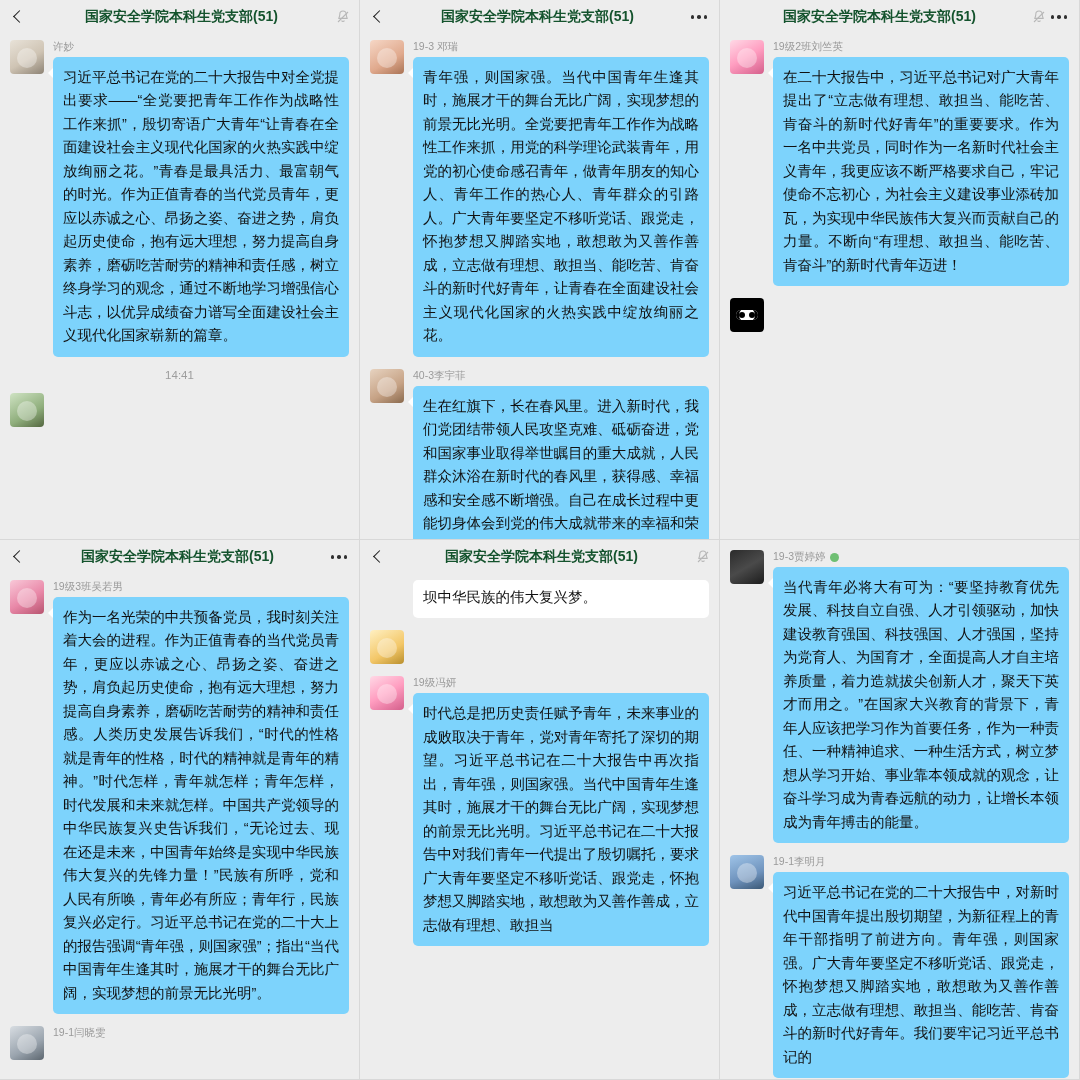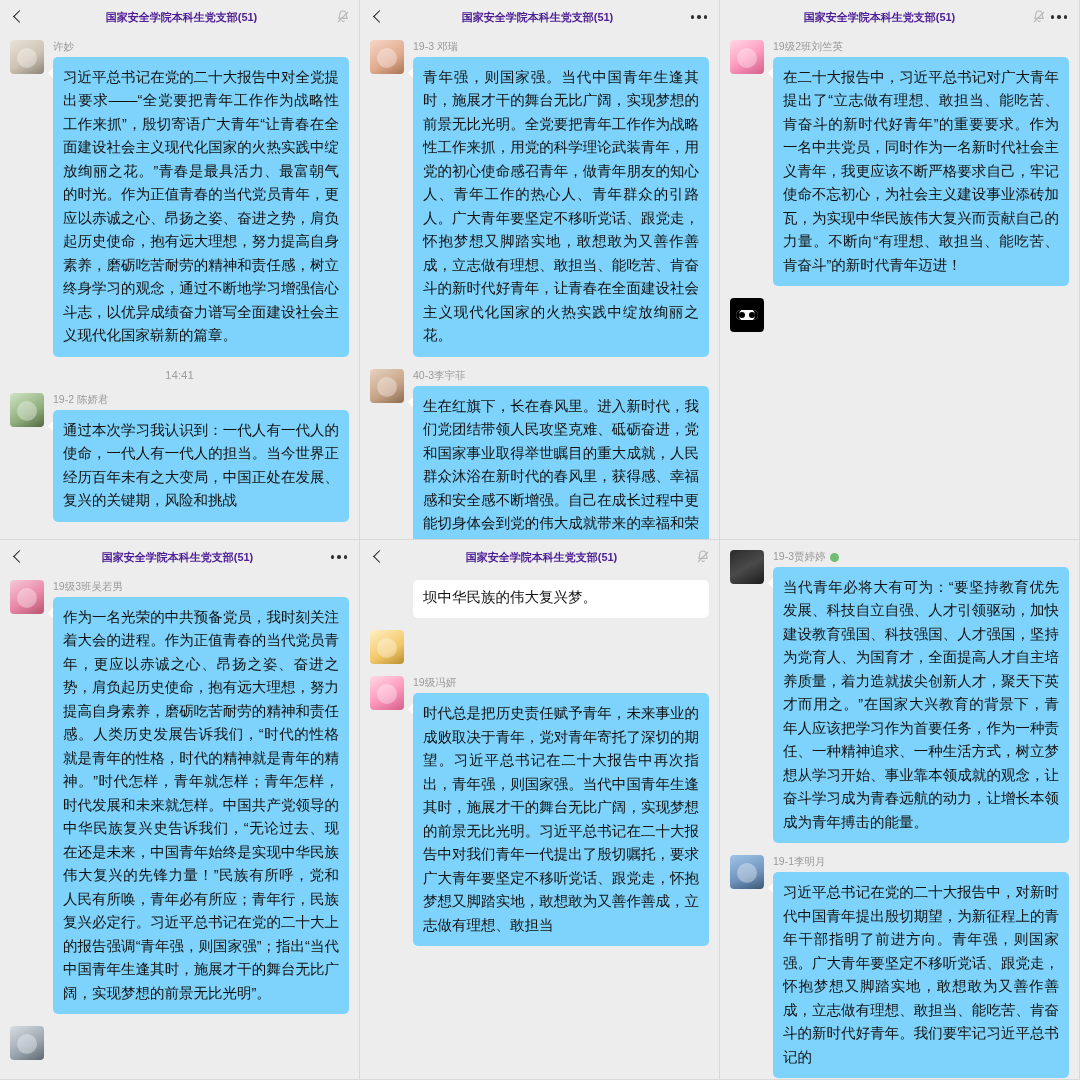--- a/index.html
+++ b/index.html
@@ -41,23 +41,23 @@
     position: absolute;
     left: 7px; top: 5px;
     width: 8px; height: 8px;
     border-left: 1.6px solid #1a1a1a;
     border-bottom: 1.6px solid #1a1a1a;
     transform: rotate(45deg);
   }
   .title {
     flex: 1;
     text-align: center;
-    font-size: 11px;
+    font-size: 14px;
     font-weight: bold;
-    color: #4c1d95;
+    color: #14532d;
     letter-spacing: 0px;
     white-space: nowrap;
     overflow: hidden;
   }
   .bell-icon {
     width: 16px; height: 16px;
     position: relative;
     opacity: .55;
     flex: 0 0 16px;
   }
@@ -207,24 +207,20 @@
       <div class="msg">
         <div class="avatar av-a av-face"></div>
         <div class="body">
           <div class="nameline">许妙</div>
           <div class="bubble">习近平总书记在党的二十大报告中对全党提出要求——“全党要把青年工作作为战略性工作来抓”，殷切寄语广大青年“让青春在全面建设社会主义现代化国家的火热实践中绽放绚丽之花。”青春是最具活力、最富朝气的时光。作为正值青春的当代党员青年，更应以赤诚之心、昂扬之姿、奋进之势，肩负起历史使命，抱有远大理想，努力提高自身素养，磨砺吃苦耐劳的精神和责任感，树立终身学习的观念，通过不断地学习增强信心斗志，以优异成绩奋力谱写全面建设社会主义现代化国家崭新的篇章。</div>
         </div>
       </div>
       <div class="timestamp">14:41</div>
       <div class="msg">
         <div class="avatar av-d av-face"></div>
-        <div class="body">
-          <div class="nameline">19-2 陈娇君</div>
-          <div class="bubble">通过本次学习我认识到：一代人有一代人的使命，一代人有一代人的担当。当今世界正经历百年未有之大变局，中国正处在发展、复兴的关键期，风险和挑战</div>
-        </div>
       </div>
     </div>
   </div>
 
   <div class="pane">
     <div class="titlebar">
       <div class="back-icon"></div>
       <div class="title">国家安全学院本科生党支部(51)</div>
       <div class="more-icon">
           <i></i>
@@ -293,20 +289,23 @@
     <div class="chat">
       <div class="msg">
         <div class="avatar av-e av-face"></div>
         <div class="body">
           <div class="nameline">19级3班吴若男</div>
           <div class="bubble">作为一名光荣的中共预备党员，我时刻关注着大会的进程。作为正值青春的当代党员青年，更应以赤诚之心、昂扬之姿、奋进之势，肩负起历史使命，抱有远大理想，努力提高自身素养，磨砺吃苦耐劳的精神和责任感。人类历史发展告诉我们，“时代的性格就是青年的性格，时代的精神就是青年的精神。”时代怎样，青年就怎样；青年怎样，时代发展和未来就怎样。中国共产党领导的中华民族复兴史告诉我们，“无论过去、现在还是未来，中国青年始终是实现中华民族伟大复兴的先锋力量！”民族有所呼，党和人民有所唤，青年必有所应；青年行，民族复兴必定行。习近平总书记在党的二十大上的报告强调“青年强，则国家强”；指出“当代中国青年生逢其时，施展才干的舞台无比广阔，实现梦想的前景无比光明”。</div>
         </div>
       </div>
       <div class="msg">
         <div class="avatar av-h av-face"></div>
+        <div class="body">
+          <div class="nameline">19-1闫晓雯</div>
+        </div>
       </div>
     </div>
   </div>
 
   <div class="pane">
     <div class="titlebar">
       <div class="back-icon"></div>
       <div class="title">国家安全学院本科生党支部(51)</div>
       <div class="bell-icon">
         <svg width="16" height="16" viewBox="0 0 16 16">

